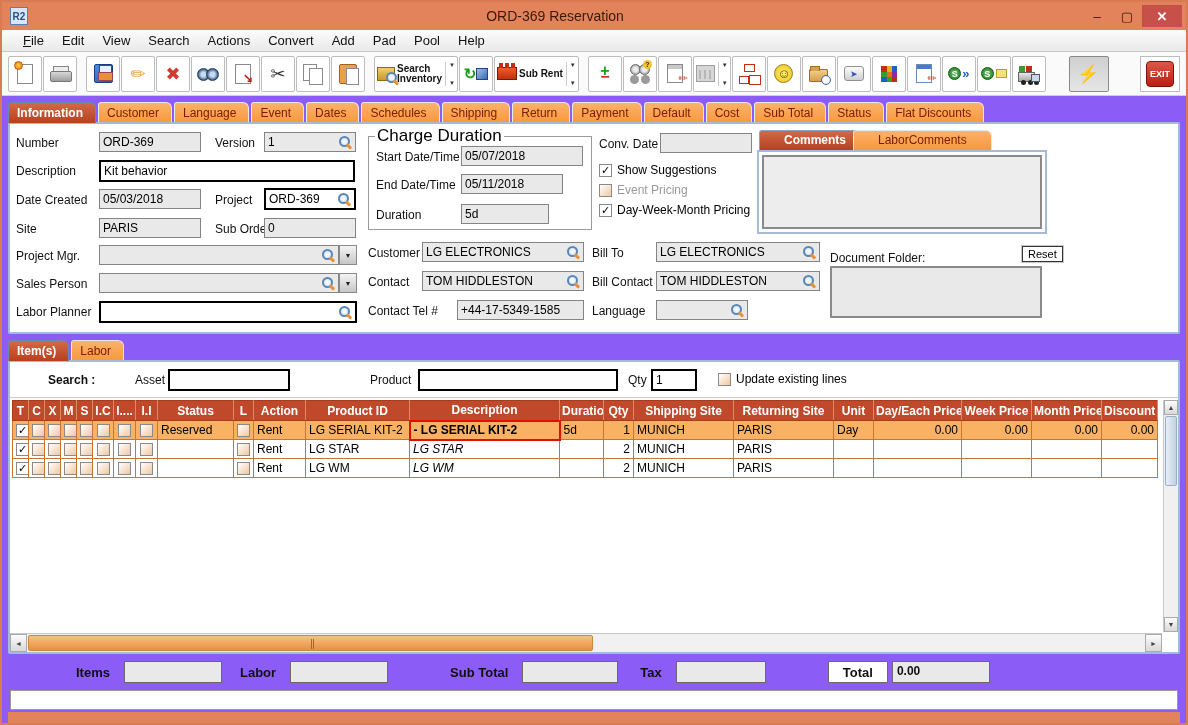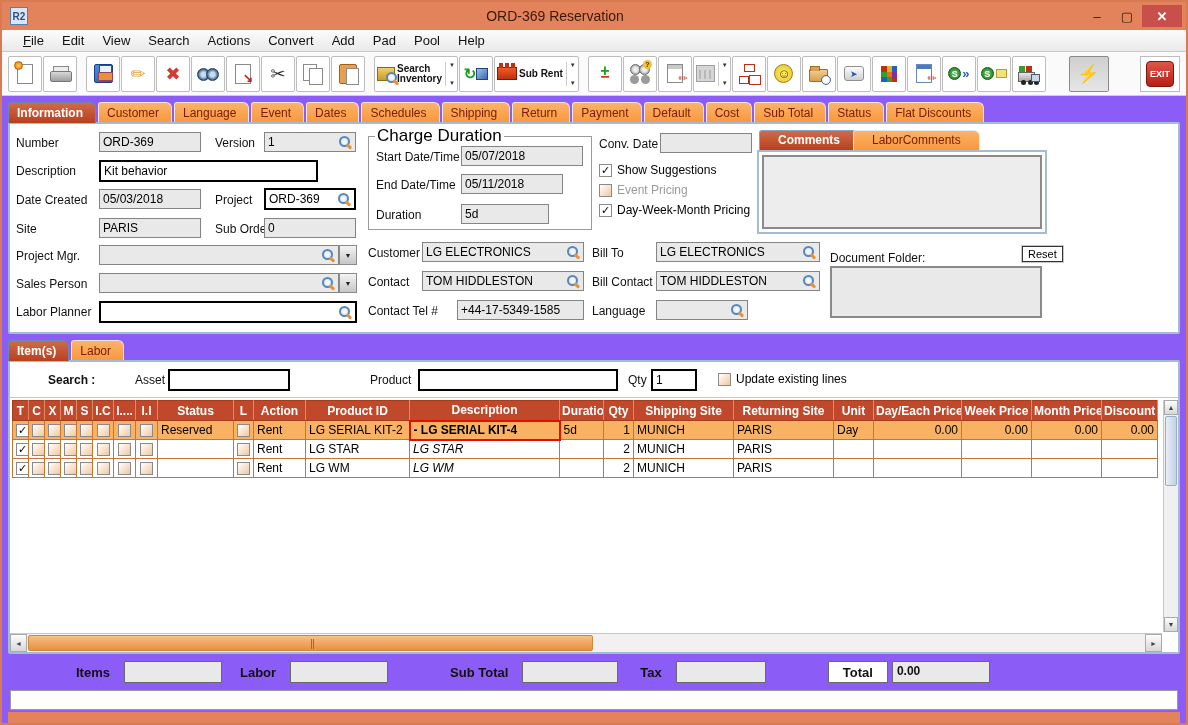--- a/index.html
+++ b/index.html
@@ -103,21 +103,21 @@
   .ro { background:#E9E9E9; border:1px solid #848484; }
   .ed { background:#fff; border:2px solid #000; }
   .withmag { justify-content:space-between; }
   .ddbtn { position:absolute; width:18px; height:20px; background:linear-gradient(#F4F4F4,#C6C6C6); border:1px solid #8A8A8A; display:flex; align-items:center; justify-content:center; font-size:7px; color:#222; }
   fieldset.cd { position:absolute; left:358px; top:2px; width:224px; height:104px; border:1px solid #9A9A9A; padding:0 6px; }
   fieldset.cd legend { font-size:17px; font-weight:normal; padding:0 2px; }
   .cbox { width:13px; height:13px; border:1px solid #8A8A8A; background:#fff; display:inline-flex; align-items:center; justify-content:center; font-size:11px; line-height:11px; flex:0 0 auto; }
   .cbox.off { background:linear-gradient(135deg,#FFF,#F0C8A0); }
   .cbrow { position:absolute; display:flex; align-items:center; gap:5px; font-size:12px; }
   .cbrow.disabled { color:#9A9A9A;align-items:center; }
-  .ctab { position:absolute; height:20px; font-size:12px; padding:2px 18px; border-radius:3px 6px 0 0; }
+  .ctab { position:absolute; height:20px; font-size:12px; padding:2px 24px; border-radius:3px 6px 0 0; }
   .ctab.active { background:linear-gradient(#D06A48,#B8401F); color:#fff; font-weight:bold; border:1px solid #88A4C4; border-bottom:none; }
   .ctab.idle { background:linear-gradient(#FBB26A,#F8983C); color:#7A1A00; border:1px solid #E8E8E8; border-bottom:none; }
   .commentsbox { position:absolute; left:747px; top:26px; width:290px; height:84px; border:2px solid #A5BBD4; background:#fff; padding:3px; }
   .commentsinner { width:100%; height:100%; background:#EDEDED; border:2px solid #8A8A8A; position:relative; }
   .docbox { position:absolute; background:#E9E9E9; border:2px solid #8A8A8A; }
   .resetbtn { position:absolute; font-size:11px; border:1px solid #333; outline:1px solid #C8C8C8; background:#fff; padding:1px 5px; }
 
   
   .itemtabs { height:24px; display:flex; align-items:flex-end; flex:0 0 auto; margin-top:2px; }
   .itemspanel { flex:0 0 auto; height:294px; }
@@ -332,21 +332,21 @@
     <div class="panel infopanel">
       <label class="flabel" style="left:6px;top:12px">Number</label>
       <div class="fld ro" style="left:89px;top:8px;width:102px">ORD-369</div>
       <label class="flabel" style="left:205px;top:12px">Version</label>
       <div class="fld ro withmag" style="left:254px;top:8px;width:92px">
           <span>1</span>
           <span class="mag"></span>
         </div>
 
       <label class="flabel" style="left:6px;top:40px">Description</label>
-      <div class="fld ed" style="left:89px;top:36px;width:219px;height:22px">Kit behavior</div>
+      <div class="fld ed" style="left:89px;top:36px;width:256px;height:22px">Kit behavior</div>
 
       <label class="flabel" style="left:6px;top:69px">Date Created</label>
       <div class="fld ro" style="left:89px;top:65px;width:102px">05/03/2018</div>
       <label class="flabel" style="left:205px;top:69px">Project</label>
       <div class="fld ed withmag" style="left:254px;top:64px;width:92px;height:22px">
           <span>ORD-369</span>
           <span class="mag"></span>
         </div>
 
       <label class="flabel" style="left:6px;top:98px">Site</label>
@@ -522,21 +522,21 @@
             <td class="ck"><span class="gck"></span></td>
             <td class="ck"><span class="gck"></span></td>
             <td class="ck"><span class="gck"></span></td>
             <td class="ck"><span class="gck"></span></td>
             <td class="ck"><span class="gck"></span></td>
             <td class="ck"><span class="gck"></span></td>
             <td>Reserved</td>
             <td class="ck"><span class="gck"></span></td>
             <td>Rent</td>
             <td>LG SERIAL KIT-2</td>
-            <td class="desc-sel">-  LG SERIAL KIT-4</td>
+            <td class="desc-sel">-  LG SERIAL KIT-2</td>
             <td>5d</td>
             <td class="num">1</td>
             <td>MUNICH</td>
             <td>PARIS</td>
             <td>Day</td>
             <td class="num">0.00</td>
             <td class="num">0.00</td>
             <td class="num">0.00</td>
             <td class="num">0.00</td>
           </tr>

